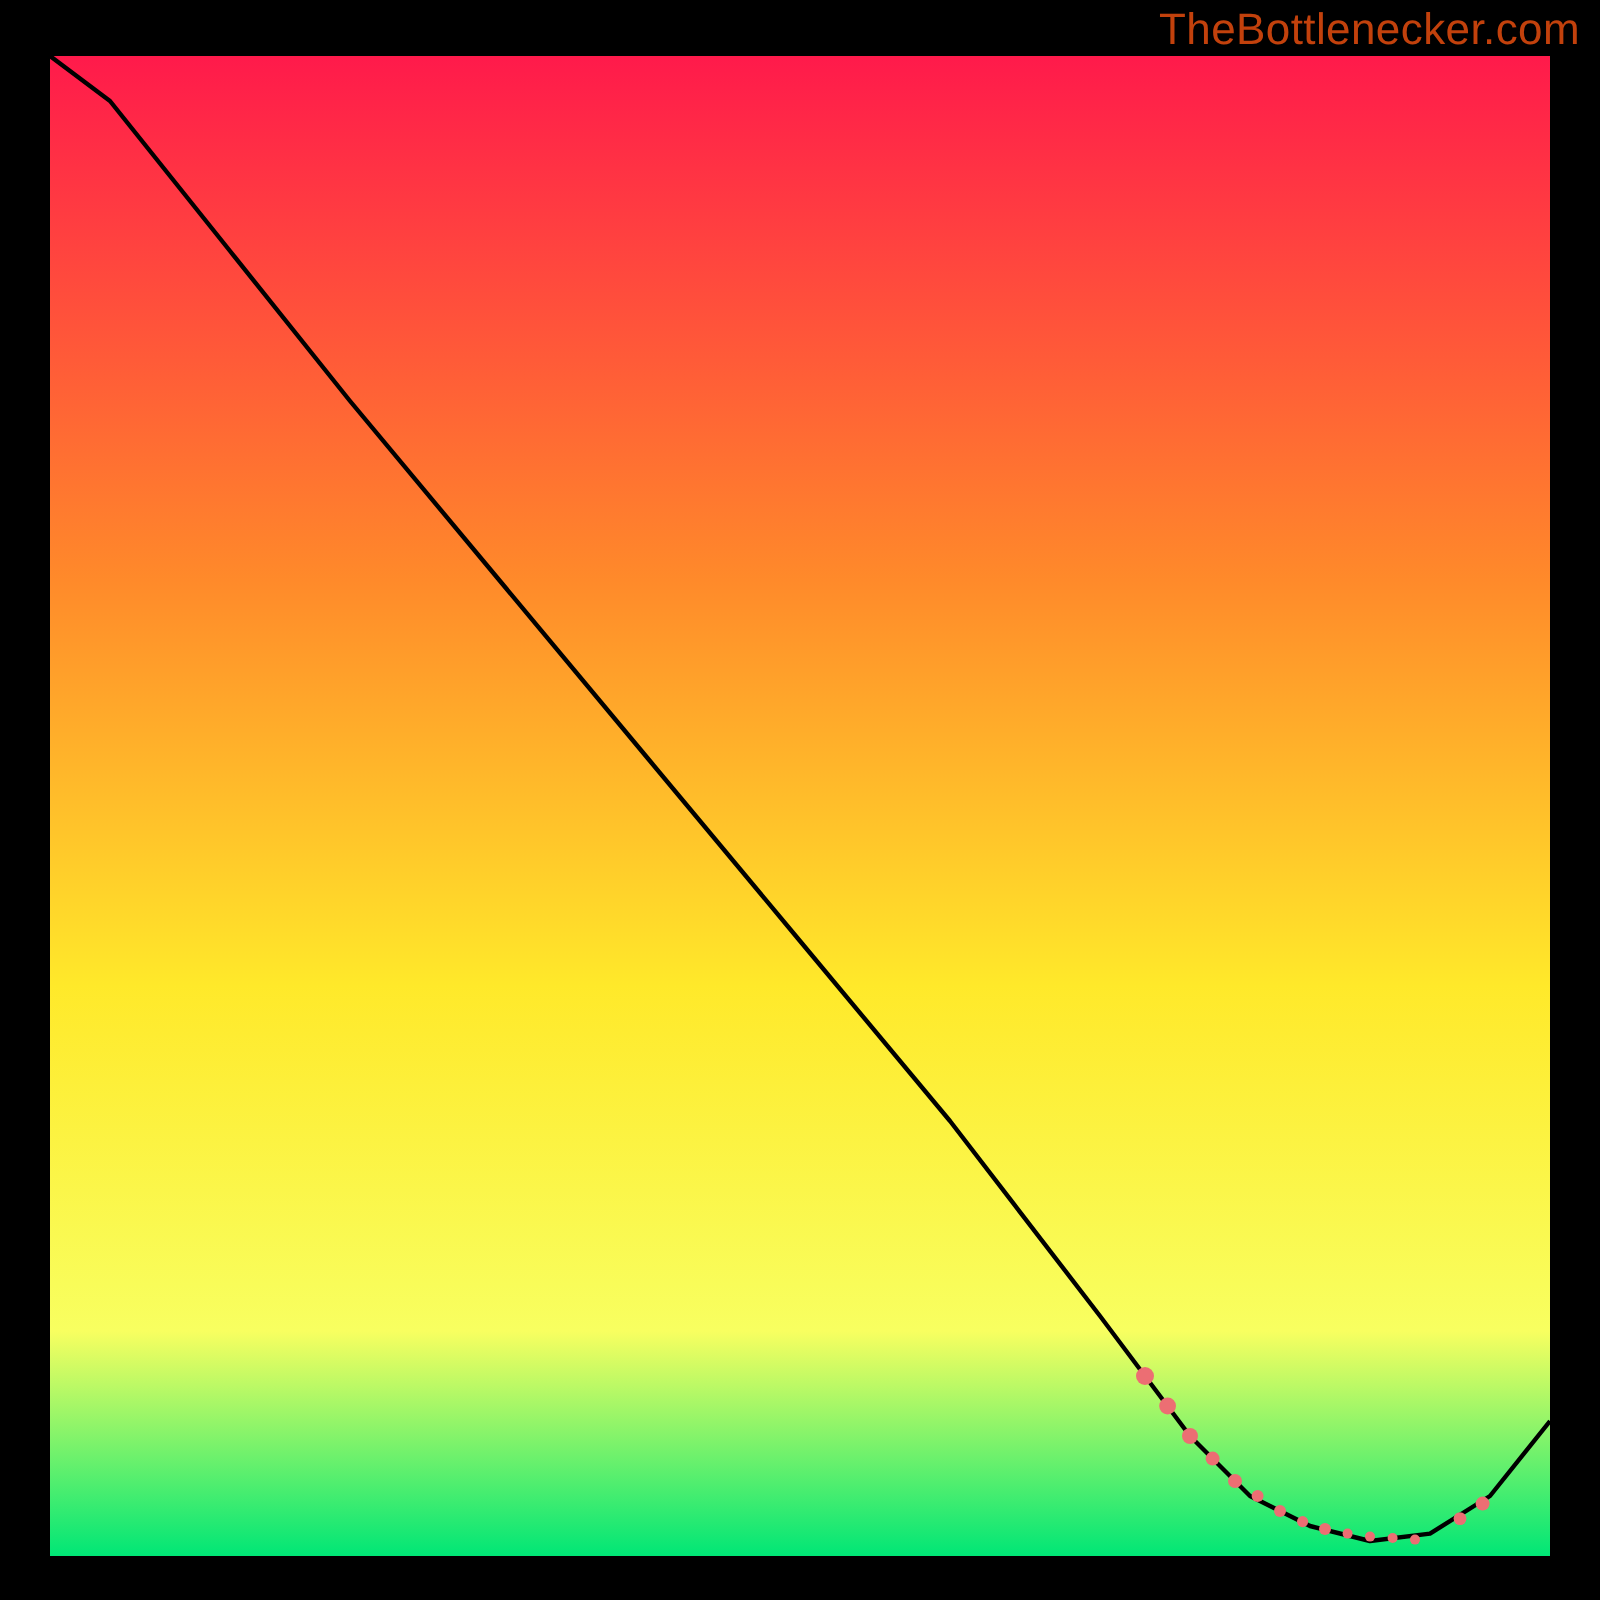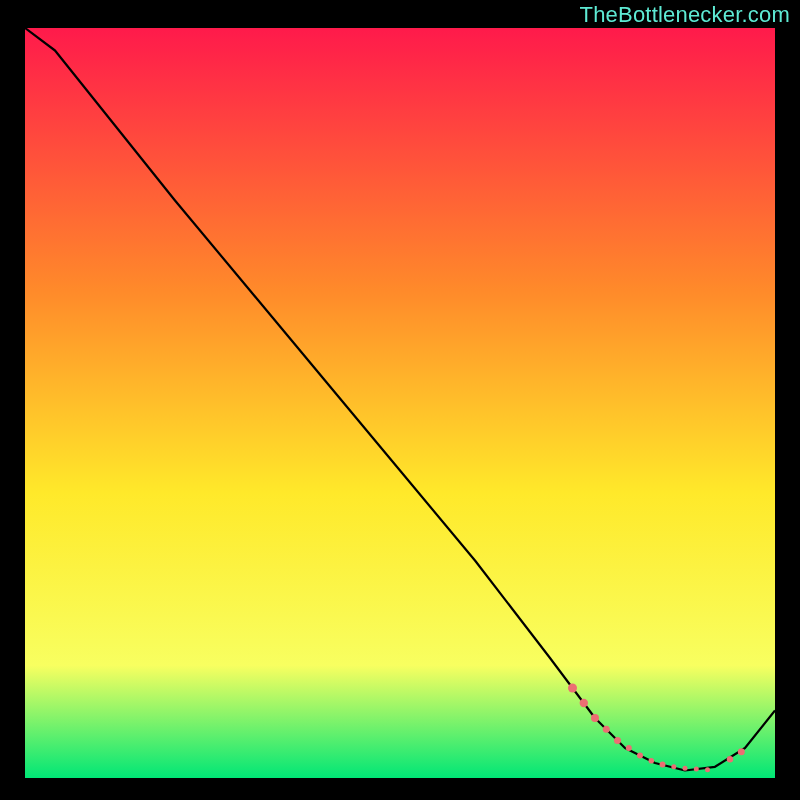--- a/index.html
+++ b/index.html
@@ -14,21 +14,21 @@
   .container {
     position: relative;
     width: 800px;
     height: 800px;
     background: #000;
   }
   .attribution {
     position: absolute;
     top: 2px;
     right: 10px;
-    color: #5eead4;
+    color: #c2410c;
     font-size: 22px;
     font-weight: 500;
     letter-spacing: 0.2px;
     z-index: 10;
   }
   .plot {
     position: absolute;
     left: 25px;
     top: 28px;
     width: 750px;

